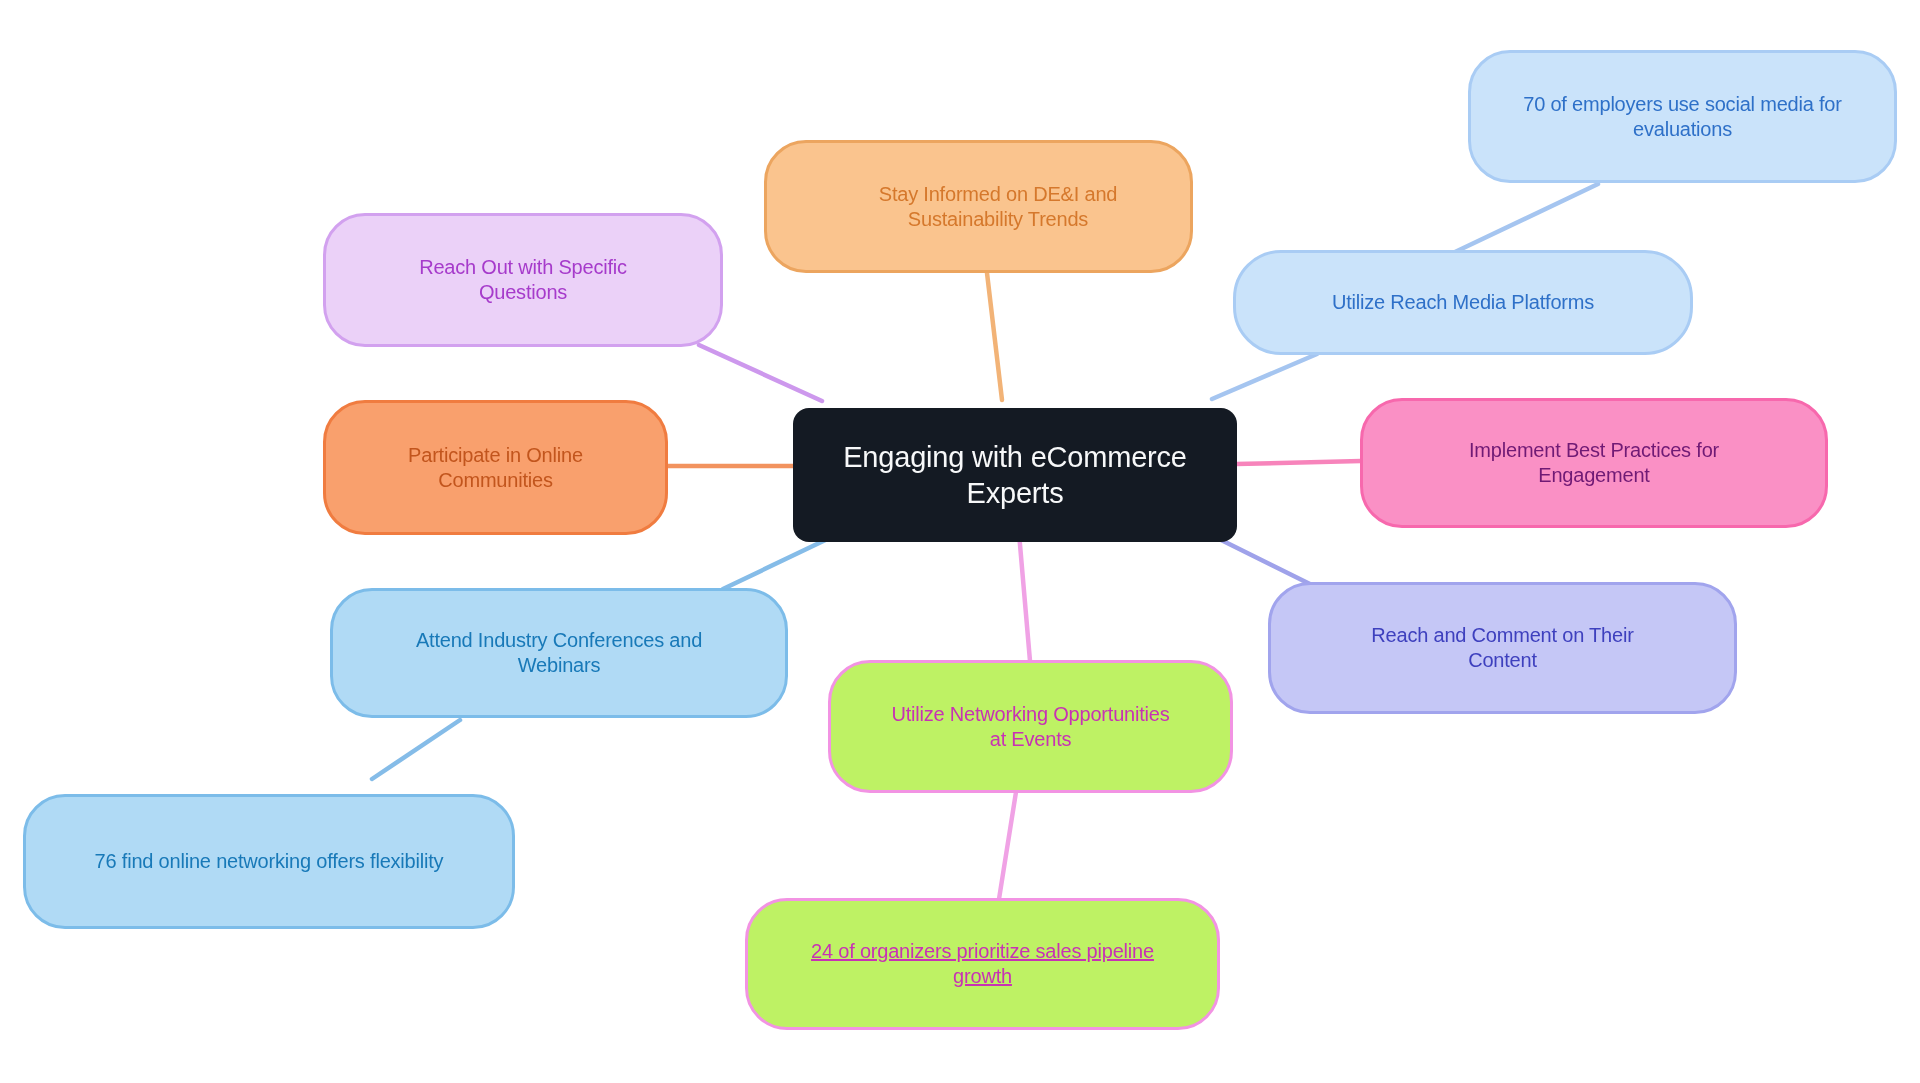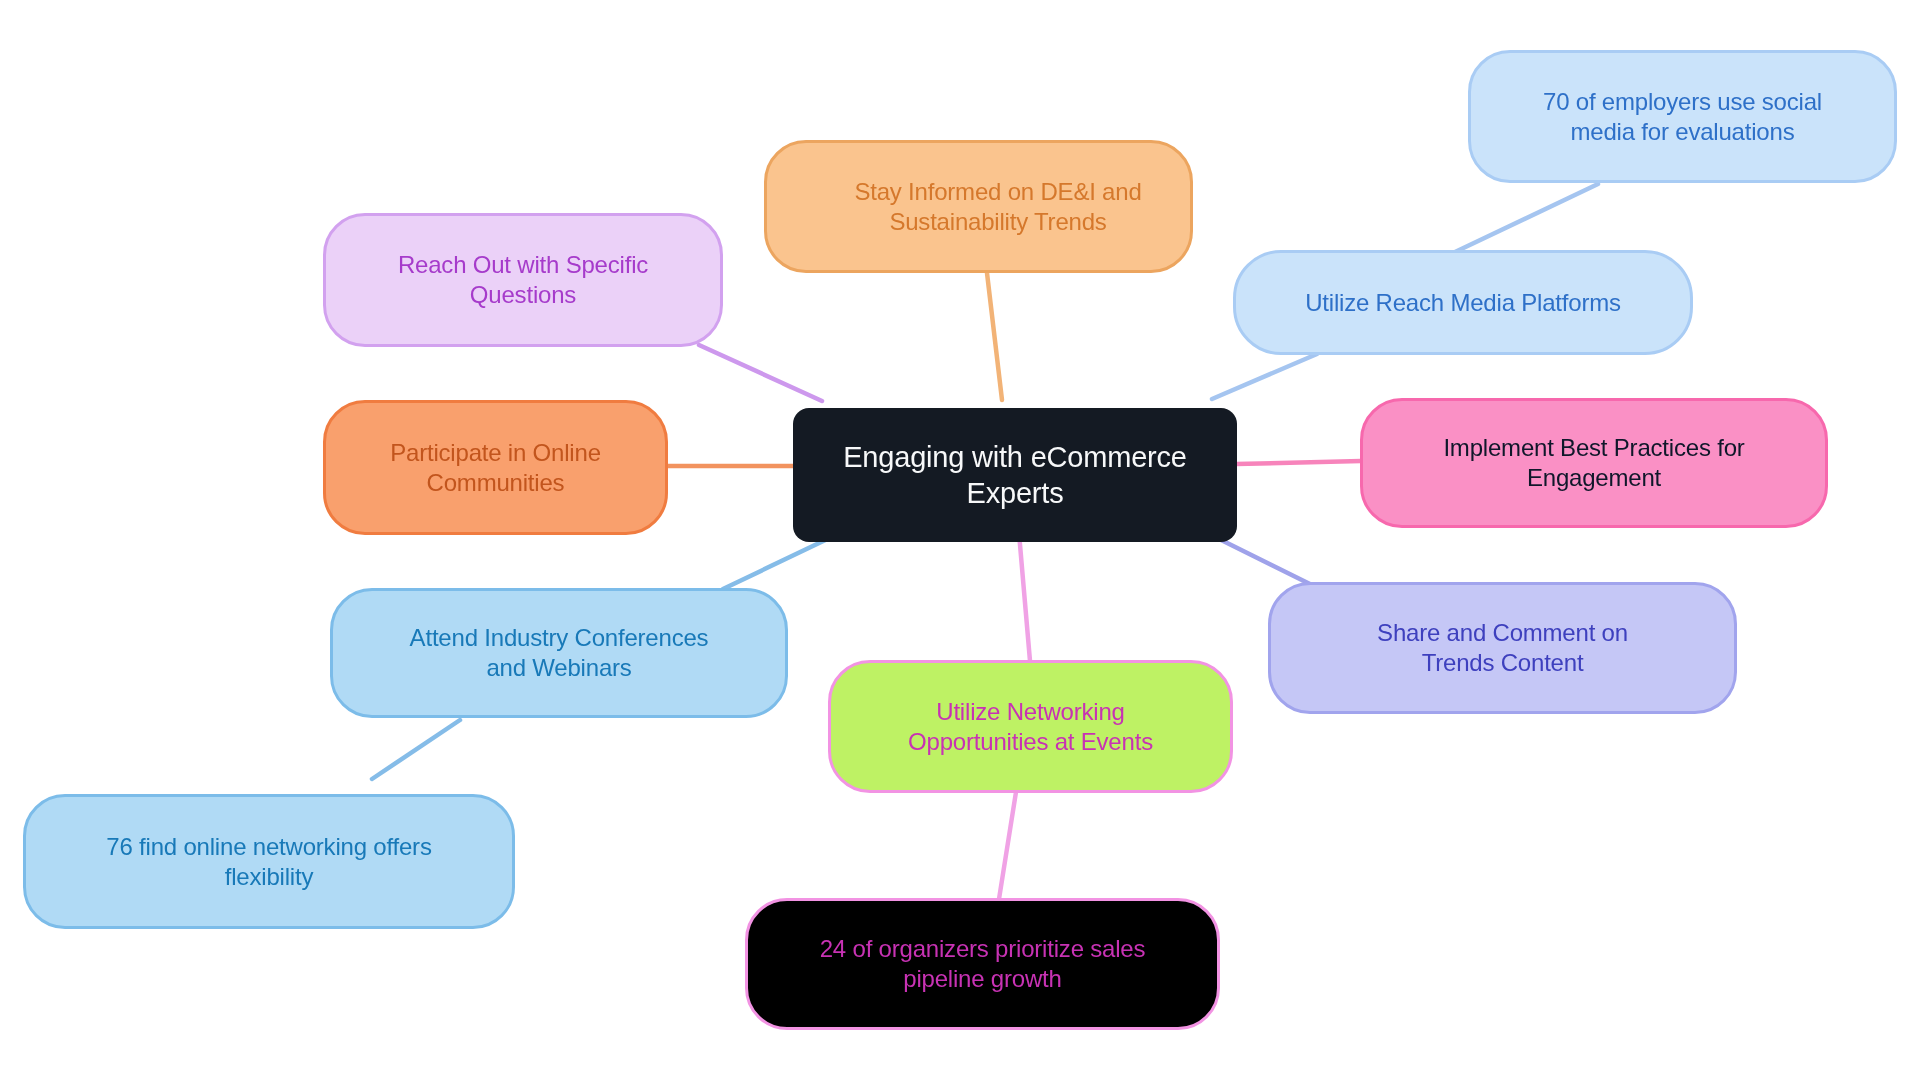--- a/index.html
+++ b/index.html
@@ -22,21 +22,21 @@
   }
   .node {
     position: absolute;
     display: flex;
     align-items: center;
     justify-content: center;
     text-align: center;
     box-sizing: border-box;
     border-radius: 42px;
     border: 3px solid transparent;
-    font-size: 24px;
+    font-size: 20px;
     line-height: 1.25;
     letter-spacing: -0.2px;
     cursor: default;
   }
   .node .label { display: inline-block; }
 
   
   .n-center      { left: 793px;  top: 408px; width: 444px; height: 134px; font-size: 29px; border: none; border-radius: 16px; }
   .n-center .label { max-width: 350px; }
   .n-stay        { left: 764px;  top: 140px; width: 429px; height: 133px; }
@@ -101,33 +101,33 @@
   </div>
 
   <div class="node n-net76" style="background: rgb(176, 218, 245); border-color: rgb(124, 188, 233); color: rgb(24, 121, 184);">
     <span class="label">76 find online networking offers flexibility</span>
   </div>
 
   <div class="node n-unet" style="background: #bef264; border-color: rgb(242, 147, 227); color: rgb(200, 50, 180);">
     <span class="label">Utilize Networking Opportunities at Events</span>
   </div>
 
-  <div class="node n-org24" style="background: #000000; border-color: rgb(242, 147, 227); color: rgb(200, 50, 180);">
+  <div class="node n-org24" style="background: #bef264; border-color: rgb(242, 147, 227); color: rgb(200, 50, 180); text-decoration: underline;">
     <span class="label">24 of organizers prioritize sales pipeline growth</span>
   </div>
 
   <div class="node n-usoc" style="background: rgb(202, 227, 250); border-color: rgb(169, 204, 244); color: rgb(46, 112, 200);">
     <span class="label">Utilize Reach Media Platforms</span>
   </div>
 
   <div class="node n-emp70" style="background: rgb(202, 227, 250); border-color: rgb(169, 204, 244); color: rgb(46, 112, 200);">
     <span class="label">70 of employers use social media for evaluations</span>
   </div>
 
-  <div class="node n-impl" style="background: rgb(250, 144, 197); border-color: rgb(247, 104, 173); color: #0f172a;">
+  <div class="node n-impl" style="background: rgb(250, 144, 197); border-color: rgb(247, 104, 173); color: #701a75;">
     <span class="label">Implement Best Practices for Engagement</span>
   </div>
 
   <div class="node n-share" style="background: rgb(197, 199, 246); border-color: rgb(161, 164, 237); color: rgb(62, 64, 190);">
-    <span class="label">Share and Comment on Trends Content</span>
+    <span class="label">Reach and Comment on Their Content</span>
   </div>
 
 </div>
 
 </body></html>

